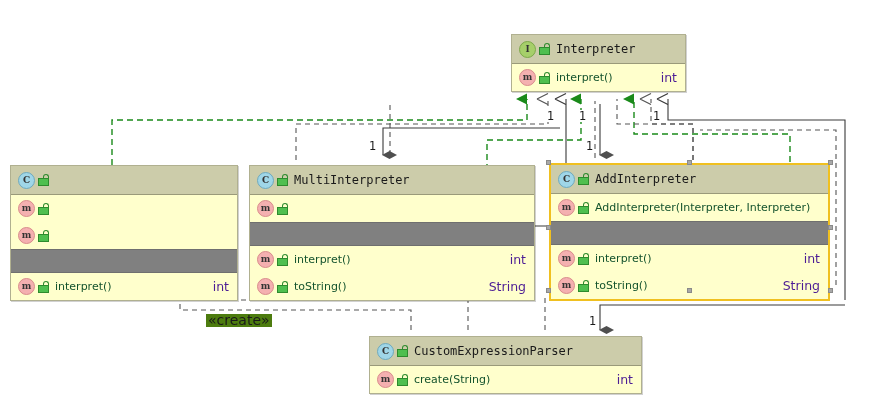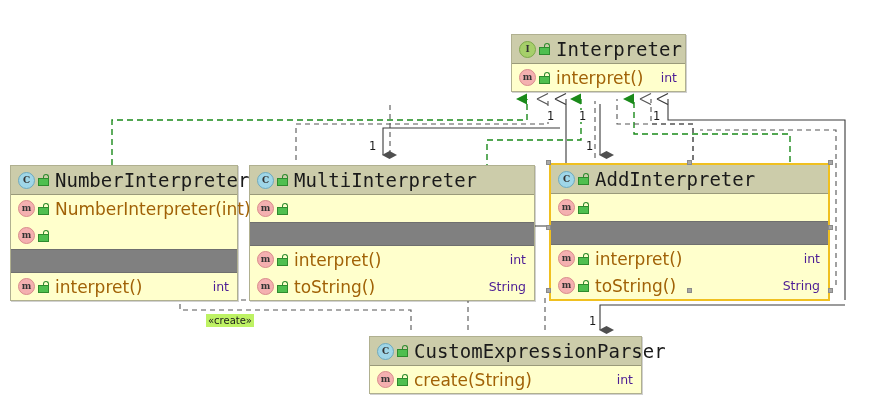--- a/index.html
+++ b/index.html
@@ -38,36 +38,36 @@
     background: #ccccaa;
     border-bottom: 1px solid #9a9a7a;
     height: 29px;
     display: flex;
     align-items: center;
     padding: 0 8px 0 7px;
     box-sizing: border-box;
   }
   .class-title {
     font-family: "DejaVu Sans Mono", monospace;
-    font-size: 19px;
+    font-size: 12px;
     color: #1a1a1a;
     letter-spacing: 0px;
     white-space: nowrap;
   }
   .member-row {
     height: 27px;
     display: flex;
     align-items: center;
     padding: 0 8px 0 7px;
     box-sizing: border-box;
     white-space: nowrap;
   }
   .member-name {
-    font-size: 17px;
-    color: #a16207;
+    font-size: 11px;
+    color: #14532d;
   }
   .member-type {
     margin-left: auto;
     font-size: 12.5px;
     color: #4c1d95;
     padding-left: 12px;
   }
   .divider-band {
     height: 22px;
     background: #808080;
@@ -131,23 +131,23 @@
     position: absolute;
     font-size: 11.5px;
     color: #1a1a1a;
     font-family: "DejaVu Sans", sans-serif;
     background: #ffffff;
     line-height: 12px;
     padding: 0 1px;
   }
   .stereo-label {
     position: absolute;
-    font-size: 10px;
+    font-size: 14px;
     color: #1a1a1a;
-    background: #bef264;
+    background: #4d7c0f;
     padding: 0 2px;
     line-height: 13px;
   }
 </style>
 </head>
 <body>
 
 <div id="canvas">
 
   <svg id="wires" viewBox="0 0 876 417" width="876" height="417">
@@ -252,29 +252,27 @@
     </div>
   </div>
 
   <div class="uml-class" style="left:10px; top:165px; width:228px;">
     <div class="class-header">
       <span class="ico ico-circle ico-class">C</span>
       <span class="ico ico-lock">
         <span class="lock-shackle"></span>
           <span class="lock-body"></span>
       </span>
-      <span class="class-title">NumberInterpreter</span>
-    </div>
-    <div class="member-row">
-      <span class="ico ico-circle ico-method">m</span>
-      <span class="ico ico-lock">
-        <span class="lock-shackle"></span>
-          <span class="lock-body"></span>
-      </span>
-      <span class="member-name">NumberInterpreter(int)</span>
+    </div>
+    <div class="member-row">
+      <span class="ico ico-circle ico-method">m</span>
+      <span class="ico ico-lock">
+        <span class="lock-shackle"></span>
+          <span class="lock-body"></span>
+      </span>
     </div>
     <div class="member-row">
       <span class="ico ico-circle ico-method">m</span>
       <span class="ico ico-lock">
         <span class="lock-shackle"></span>
           <span class="lock-body"></span>
       </span>
     </div>
     <div class="divider-band"></div>
     <div class="member-row">
@@ -333,20 +331,21 @@
           <span class="lock-body"></span>
       </span>
       <span class="class-title">AddInterpreter</span>
     </div>
     <div class="member-row">
       <span class="ico ico-circle ico-method">m</span>
       <span class="ico ico-lock">
         <span class="lock-shackle"></span>
           <span class="lock-body"></span>
       </span>
+      <span class="member-name">AddInterpreter(Interpreter, Interpreter)</span>
     </div>
     <div class="divider-band"></div>
     <div class="member-row">
       <span class="ico ico-circle ico-method">m</span>
       <span class="ico ico-lock">
         <span class="lock-shackle"></span>
           <span class="lock-body"></span>
       </span>
       <span class="member-name">interpret()</span>
       <span class="member-type">int</span>

